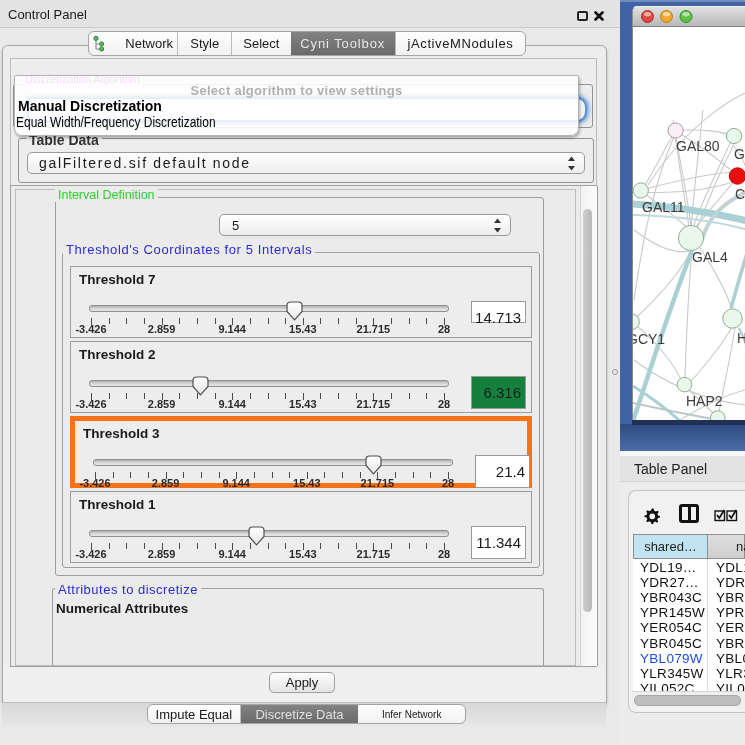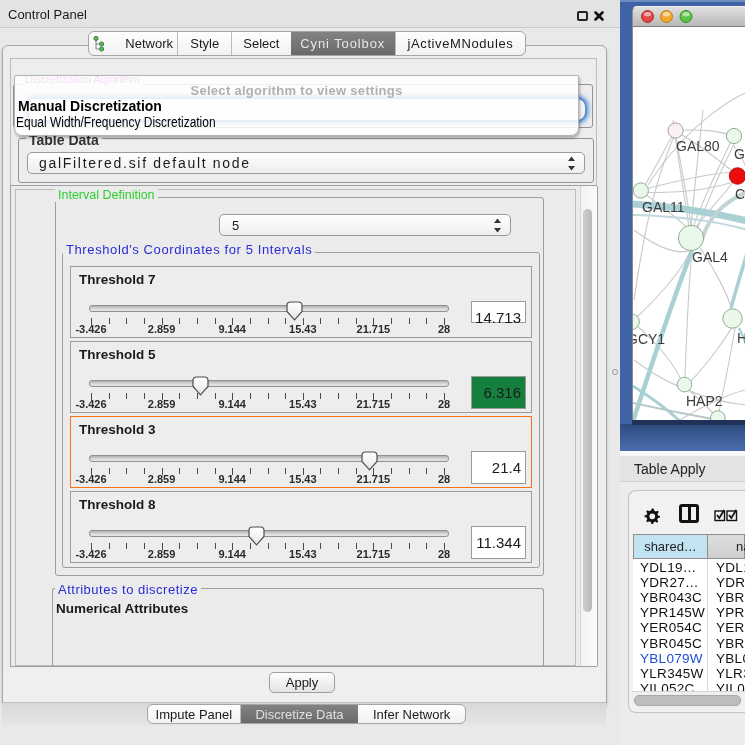--- a/index.html
+++ b/index.html
@@ -109,21 +109,21 @@
       <stop offset="0" stop-color="#ffffff"></stop>
             <stop offset="0.55" stop-color="#f2f2f2"></stop>
             <stop offset="1" stop-color="#e4e4e4"></stop>
           </linearGradient>
         </defs>
     <path d="M1,4.5 Q1,1 4.5,1 L12.5,1 Q16,1 16,4.5 L16,10.5 L8.5,18.8 L1,10.5 Z" fill="url(#tg266)" stroke="#4f4f4f" stroke-width="1.2"></path>
   </svg>
   <div class="abs" style="left:400px;top:34px;width:55px;height:22px;background:#fff;border:1px solid #9a9a9a;box-sizing:border-box;font-size:15px;text-align:right;line-height:31px;padding-right:4px;">14.713</div>
 </div>
 <div class="abs" style="left:70px;top:341px;width:462px;height:72px;border:1px solid #9c9c9c;background:#ededed;box-sizing:border-box;">
-  <div class="abs" style="left:8px;top:5px;font-size:13.5px;font-weight:bold;">Threshold 5</div>
+  <div class="abs" style="left:8px;top:5px;font-size:13.5px;font-weight:bold;">Threshold 2</div>
   <div class="abs" style="left:18px;top:38px;width:358px;height:5px;border:1px solid #909090;border-radius:3px;background:linear-gradient(#b0b0b0,#dcdcdc 60%,#e6e6e6);"></div>
   <div class="abs" style="left:20.00px;top:51px;width:1px;height:7px;background:#4a4a4a;"></div>
       <div class="abs" style="left:37.65px;top:51px;width:1px;height:6px;background:#4a4a4a;"></div>
       <div class="abs" style="left:55.30px;top:51px;width:1px;height:6px;background:#4a4a4a;"></div>
       <div class="abs" style="left:72.95px;top:51px;width:1px;height:6px;background:#4a4a4a;"></div>
       <div class="abs" style="left:90.60px;top:51px;width:1px;height:7px;background:#4a4a4a;"></div>
       <div class="abs" style="left:108.25px;top:51px;width:1px;height:6px;background:#4a4a4a;"></div>
       <div class="abs" style="left:125.90px;top:51px;width:1px;height:6px;background:#4a4a4a;"></div>
       <div class="abs" style="left:143.55px;top:51px;width:1px;height:6px;background:#4a4a4a;"></div>
       <div class="abs" style="left:161.20px;top:51px;width:1px;height:7px;background:#4a4a4a;"></div>
@@ -150,21 +150,21 @@
           <linearGradient id="tg341" x1="0" y1="0" x2="0" y2="1">
       <stop offset="0" stop-color="#ffffff"></stop>
             <stop offset="0.55" stop-color="#f2f2f2"></stop>
             <stop offset="1" stop-color="#e4e4e4"></stop>
           </linearGradient>
         </defs>
     <path d="M1,4.5 Q1,1 4.5,1 L12.5,1 Q16,1 16,4.5 L16,10.5 L8.5,18.8 L1,10.5 Z" fill="url(#tg341)" stroke="#4f4f4f" stroke-width="1.2"></path>
   </svg>
   <div class="abs" style="left:400px;top:34px;width:55px;height:33px;background:#15803d;border:1px solid #9a9a9a;box-sizing:border-box;font-size:15px;text-align:right;line-height:31px;padding-right:4px;">6.316</div>
 </div>
-<div class="abs" style="left:70px;top:416px;width:462px;height:72px;border:1px solid #f97316;background:#ededed;box-sizing:border-box;">
+<div class="abs" style="left:70px;top:416px;width:462px;height:72px;border:5px solid #f97316;background:#ededed;box-sizing:border-box;">
   <div class="abs" style="left:8px;top:5px;font-size:13.5px;font-weight:bold;">Threshold 3</div>
   <div class="abs" style="left:18px;top:38px;width:358px;height:5px;border:1px solid #909090;border-radius:3px;background:linear-gradient(#b0b0b0,#dcdcdc 60%,#e6e6e6);"></div>
   <div class="abs" style="left:20.00px;top:51px;width:1px;height:7px;background:#4a4a4a;"></div>
       <div class="abs" style="left:37.65px;top:51px;width:1px;height:6px;background:#4a4a4a;"></div>
       <div class="abs" style="left:55.30px;top:51px;width:1px;height:6px;background:#4a4a4a;"></div>
       <div class="abs" style="left:72.95px;top:51px;width:1px;height:6px;background:#4a4a4a;"></div>
       <div class="abs" style="left:90.60px;top:51px;width:1px;height:7px;background:#4a4a4a;"></div>
       <div class="abs" style="left:108.25px;top:51px;width:1px;height:6px;background:#4a4a4a;"></div>
       <div class="abs" style="left:125.90px;top:51px;width:1px;height:6px;background:#4a4a4a;"></div>
       <div class="abs" style="left:143.55px;top:51px;width:1px;height:6px;background:#4a4a4a;"></div>
@@ -193,21 +193,21 @@
       <stop offset="0" stop-color="#ffffff"></stop>
             <stop offset="0.55" stop-color="#f2f2f2"></stop>
             <stop offset="1" stop-color="#e4e4e4"></stop>
           </linearGradient>
         </defs>
     <path d="M1,4.5 Q1,1 4.5,1 L12.5,1 Q16,1 16,4.5 L16,10.5 L8.5,18.8 L1,10.5 Z" fill="url(#tg416)" stroke="#4f4f4f" stroke-width="1.2"></path>
   </svg>
   <div class="abs" style="left:400px;top:34px;width:55px;height:33px;background:#fff;border:1px solid #9a9a9a;box-sizing:border-box;font-size:15px;text-align:right;line-height:31px;padding-right:4px;">21.4</div>
 </div>
 <div class="abs" style="left:70px;top:491px;width:462px;height:72px;border:1px solid #9c9c9c;background:#ededed;box-sizing:border-box;">
-  <div class="abs" style="left:8px;top:5px;font-size:13.5px;font-weight:bold;">Threshold 8</div>
+  <div class="abs" style="left:8px;top:5px;font-size:13.5px;font-weight:bold;">Threshold 1</div>
   <div class="abs" style="left:18px;top:38px;width:358px;height:5px;border:1px solid #909090;border-radius:3px;background:linear-gradient(#b0b0b0,#dcdcdc 60%,#e6e6e6);"></div>
   <div class="abs" style="left:20.00px;top:51px;width:1px;height:7px;background:#4a4a4a;"></div>
       <div class="abs" style="left:37.65px;top:51px;width:1px;height:6px;background:#4a4a4a;"></div>
       <div class="abs" style="left:55.30px;top:51px;width:1px;height:6px;background:#4a4a4a;"></div>
       <div class="abs" style="left:72.95px;top:51px;width:1px;height:6px;background:#4a4a4a;"></div>
       <div class="abs" style="left:90.60px;top:51px;width:1px;height:7px;background:#4a4a4a;"></div>
       <div class="abs" style="left:108.25px;top:51px;width:1px;height:6px;background:#4a4a4a;"></div>
       <div class="abs" style="left:125.90px;top:51px;width:1px;height:6px;background:#4a4a4a;"></div>
       <div class="abs" style="left:143.55px;top:51px;width:1px;height:6px;background:#4a4a4a;"></div>
       <div class="abs" style="left:161.20px;top:51px;width:1px;height:7px;background:#4a4a4a;"></div>
@@ -244,23 +244,23 @@
 
 <div class="abs" style="left:52px;top:588px;width:490px;height:78px;border:1px solid #9d9d9d;border-radius:3px;border-bottom:none;"></div>
 <div class="abs" style="left:55px;top:582px;font-size:13px;letter-spacing:0.5px;color:#2b2bd8;background:#ebebeb;padding:0 3px;">Attributes to discretize</div>
 <div class="abs" style="left:56px;top:601px;font-size:13.5px;font-weight:bold;">Numerical Attributes</div>
 
 <div class="abs" style="left:3px;top:668px;width:601px;height:34px;background:#efefef;"></div>
 <div class="abs" style="left:269px;top:672px;width:66px;height:21px;border:1px solid #9e9e9e;border-radius:5px;background:linear-gradient(#fdfdfd,#e4e4e4);box-sizing:border-box;display:flex;align-items:center;justify-content:center;font-size:13px;">Apply</div>
 
 <div class="abs" style="left:2px;top:702px;width:604px;height:23px;background:linear-gradient(#d8d8d8,#e6e6e6);border-top:1px solid #bfbfbf;"></div>
 <div class="abs" style="left:147px;top:704px;width:319px;height:20px;border:1px solid #a5a5a5;border-radius:6px;background:linear-gradient(#fefefe,#f1f1f1);box-sizing:border-box;display:flex;overflow:hidden;">
-  <div style="width:92px;display:flex;align-items:center;justify-content:center;border-right:1px solid #bbb;font-size:13px;">Impute Panel</div>
+  <div style="width:92px;display:flex;align-items:center;justify-content:center;border-right:1px solid #bbb;font-size:13px;">Impute Equal</div>
   <div style="width:118px;display:flex;align-items:center;justify-content:center;font-size:13px;background:linear-gradient(#828282,#6a6a6a);color:#e0e0e0;">Discretize Data</div>
-  <div style="width:107px;display:flex;align-items:center;justify-content:center;font-size:13px;">Infer Network</div>
+  <div style="width:107px;display:flex;align-items:center;justify-content:center;font-size:10px;">Infer Network</div>
 </div>
 
 <div class="abs" style="left:14px;top:75px;width:563px;height:59px;background:rgba(255,255,255,0.86);border:1px solid #b3b3b3;border-radius:2px 2px 8px 8px;box-shadow:1px 2px 3px rgba(0,0,0,0.3);z-index:30;">
   <div class="abs" style="left:3px;top:22px;font-size:14px;font-weight:bold;color:#000;">Manual Discretization</div>
   <div class="abs" style="left:0;top:7px;width:100%;text-align:center;font-size:13px;font-weight:bold;color:#b0b0b0;letter-spacing:0.3px;">Select algorithm to view settings</div>
   <div class="abs" style="left:1px;top:38px;font-size:14px;color:#000;transform:scaleX(0.855);transform-origin:0 0;white-space:nowrap;">Equal Width/Frequency Discretization</div>
 </div>
 
 <div class="abs" style="left:620px;top:0;width:125px;height:451px;background:#3f63a4;"></div>
 <div class="abs" style="left:620px;top:0;width:125px;height:2px;background:#6e8cbd;"></div>
@@ -334,21 +334,21 @@
     <text x="642" y="212">GAL11</text>
     <text x="692" y="262">GAL4</text>
     <text x="627" y="344">GCY1</text>
     <text x="737" y="343">HA</text>
     <text x="686" y="406">HAP2</text>
   </g>
 </svg>
 
 <div class="abs" style="left:620px;top:451px;width:125px;height:5px;background:#f7f7f7;"></div>
 <div class="abs" style="left:620px;top:456px;width:125px;height:25px;background:#e3e3e3;border-bottom:1px solid #d2d2d2;"></div>
-<div class="abs" style="left:634px;top:461px;font-size:14px;color:#222;">Table Apply</div>
+<div class="abs" style="left:634px;top:461px;font-size:14px;color:#222;">Table Panel</div>
 <div class="abs" style="left:620px;top:482px;width:125px;height:263px;background:#ececec;"></div>
 
 <div class="abs" style="left:628px;top:490px;width:117px;height:223px;background:#f1f1f1;border:1px solid #c4c4c4;border-radius:8px 0 0 8px;border-right:none;box-sizing:border-box;"></div>
 
 <svg class="abs" style="left:644px;top:508px;" width="16" height="16" viewBox="0 0 16 16">
   <path fill="#111" d="M8,0.5 L9.6,0.5 L10.1,2.6 A5.6,5.6 0 0 1 11.7,3.5 L13.7,2.7 L14.8,4.1 L13.4,5.7 A5.6,5.6 0 0 1 13.9,7.4 L16,8 L16,9.6 L13.9,10.1 A5.6,5.6 0 0 1 13.2,11.7 L14.3,13.5 L13,14.7 L11.2,13.6 A5.6,5.6 0 0 1 9.6,14.3 L9.2,16 L7.4,16 L6.9,13.9 A5.6,5.6 0 0 1 5.3,13.2 L3.5,14.3 L2.2,13 L3.3,11.2 A5.6,5.6 0 0 1 2.6,9.6 L0.5,9.1 L0.5,7.4 L2.6,6.9 A5.6,5.6 0 0 1 3.3,5.3 L2.2,3.5 L3.5,2.2 L5.3,3.3 A5.6,5.6 0 0 1 6.9,2.6 Z M8.2,5.4 A2.9,2.9 0 1 0 8.3,11.2 A2.9,2.9 0 0 0 8.2,5.4 Z"></path>
 </svg>
 <div class="abs" style="left:679px;top:504px;width:20px;height:19px;border:3px solid #111;border-radius:3px;box-sizing:border-box;"></div>
 <div class="abs" style="left:687.5px;top:506px;width:3px;height:15px;background:#111;"></div>
 <svg class="abs" style="left:714px;top:508px;" width="25" height="14" viewBox="0 0 25 14">

